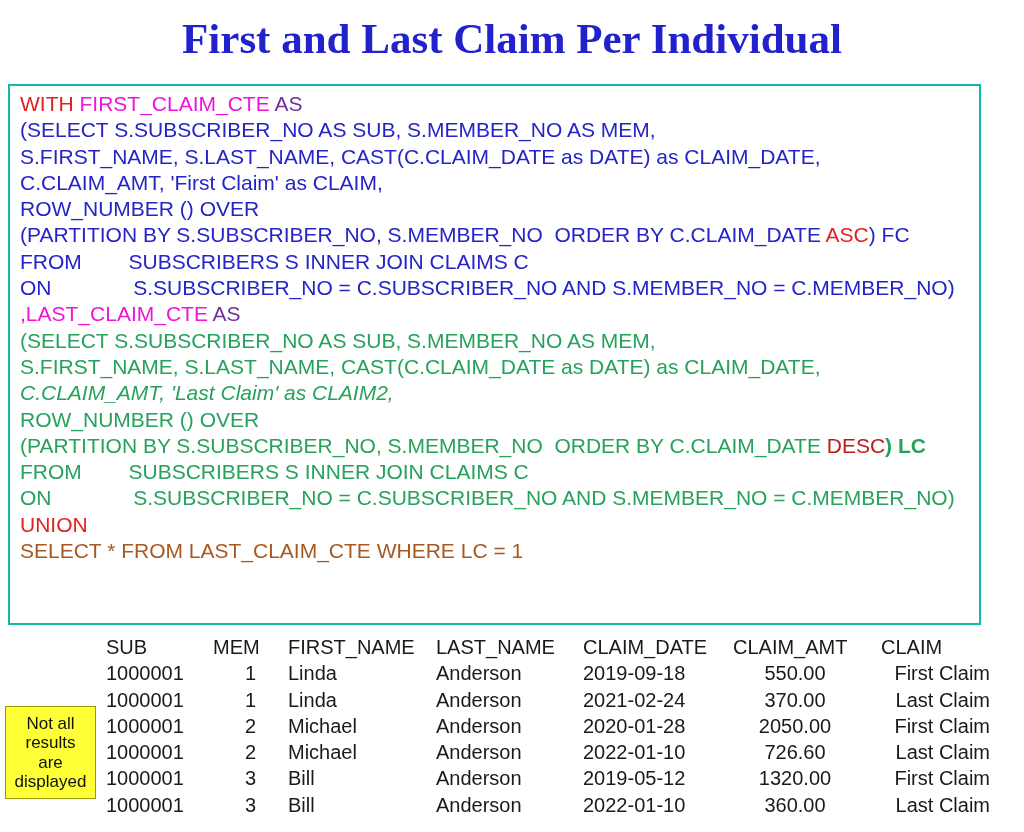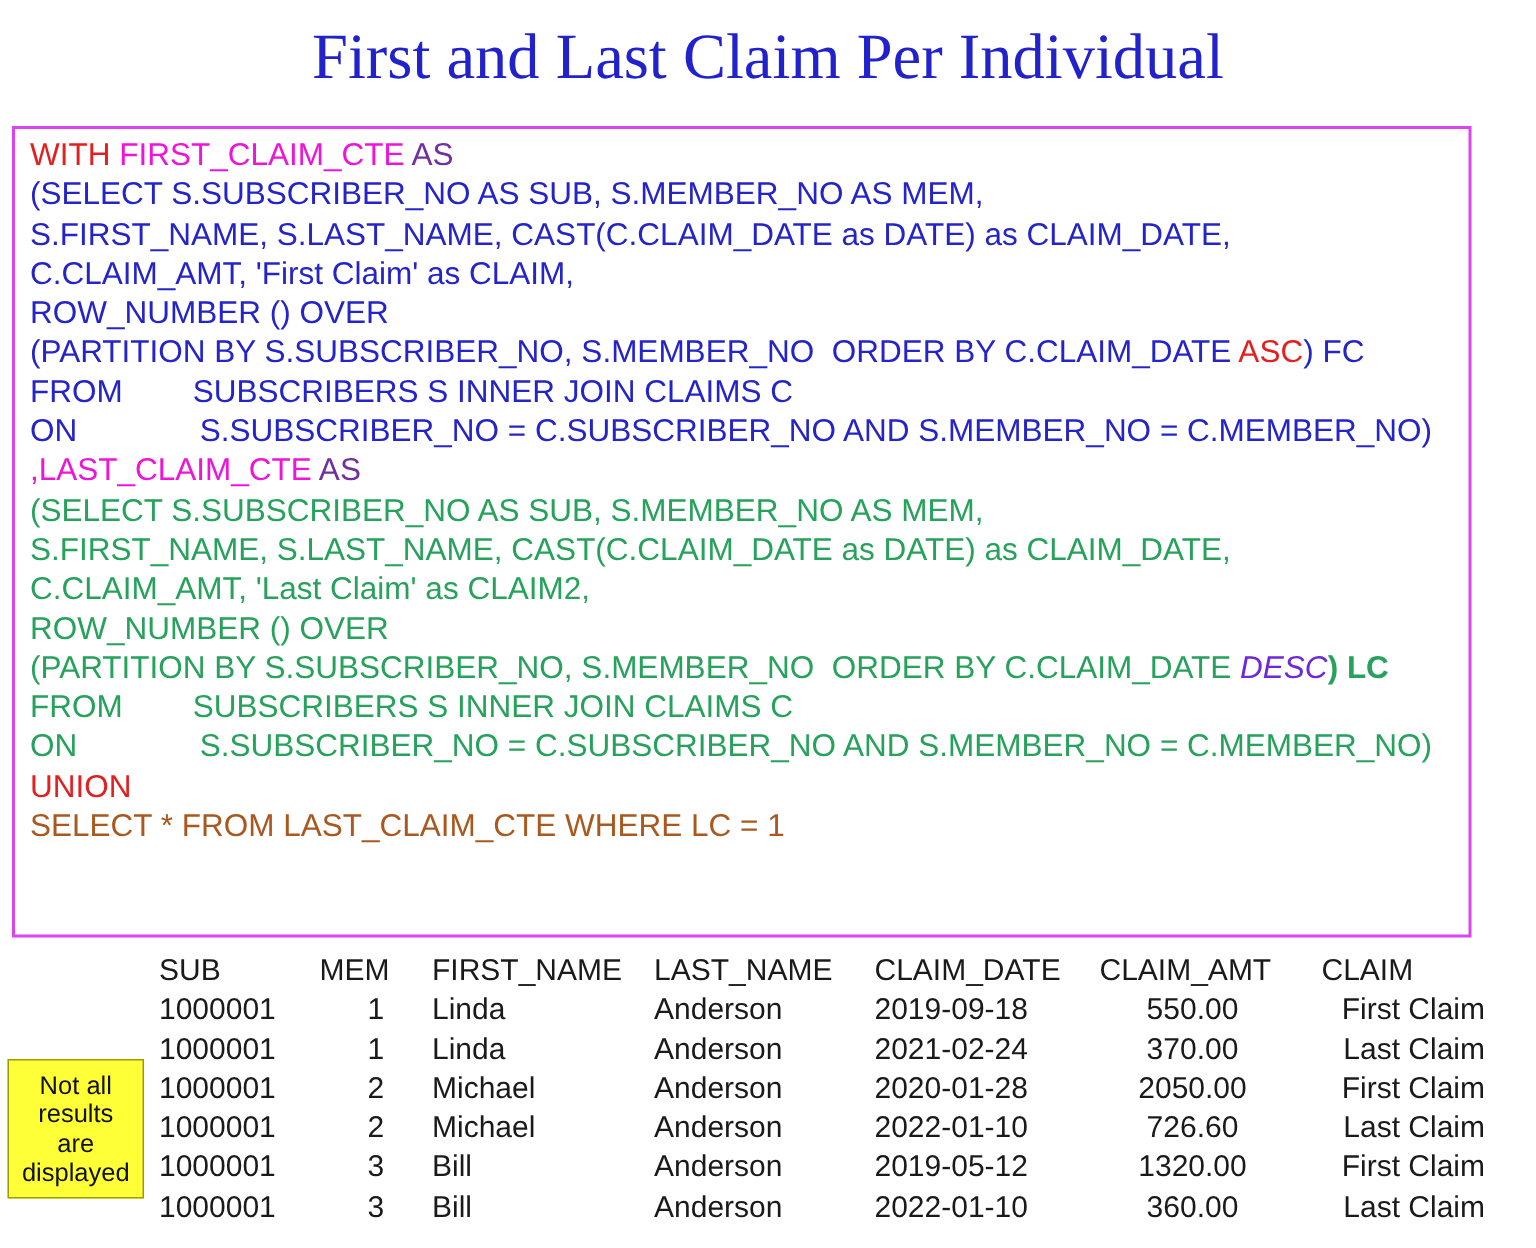--- a/index.html
+++ b/index.html
@@ -6,28 +6,28 @@
   html,body { background:#ffffff; }
   .slide {
     position:relative; width:1024px; height:832px;
     background:#ffffff; overflow:hidden;
     font-family:"Liberation Sans", sans-serif;
   }
   .page-title {
     position:absolute; top:14px; left:0; width:1024px;
     text-align:center;
     font-family:"Liberation Serif", serif;
-    font-size:43px; font-weight:400;
+    font-size:43px; font-weight:700;
     color:#2222CC;
     letter-spacing:0px;
   }
   .code-box {
     position:absolute; left:8px; top:84px;
     width:973px; height:541px;
-    border:2px solid #d946ef;
+    border:2px solid #14b8a6;
     background:#ffffff;
     padding:5px 4px 0 10px;
     overflow:hidden;
   }
   .code-line {
     font-size:21px; line-height:26.3px;
     white-space:pre-wrap;
     font-family:"Liberation Sans", sans-serif;
   }
   .results-table {
@@ -74,23 +74,23 @@
       <div class="code-line"><span style="color: rgb(36, 36, 200);">(SELECT S.SUBSCRIBER_NO AS SUB, S.MEMBER_NO AS MEM,</span></div>
       <div class="code-line"><span style="color: rgb(36, 36, 200);">S.FIRST_NAME, S.LAST_NAME, CAST(C.CLAIM_DATE as DATE) as CLAIM_DATE,</span></div>
       <div class="code-line"><span style="color: rgb(36, 36, 200);">C.CLAIM_AMT, 'First Claim' as CLAIM,</span></div>
       <div class="code-line"><span style="color: rgb(36, 36, 200);">ROW_NUMBER () OVER</span></div>
       <div class="code-line"><span style="color: rgb(36, 36, 200);">(PARTITION BY S.SUBSCRIBER_NO, S.MEMBER_NO  ORDER BY C.CLAIM_DATE </span><span style="color: rgb(227, 32, 32);">ASC</span><span style="color: rgb(36, 36, 200);">) FC</span></div>
       <div class="code-line"><span style="color: rgb(36, 36, 200);">FROM        SUBSCRIBERS S INNER JOIN CLAIMS C</span></div>
       <div class="code-line"><span style="color: rgb(36, 36, 200);">ON              S.SUBSCRIBER_NO = C.SUBSCRIBER_NO AND S.MEMBER_NO = C.MEMBER_NO)</span></div>
       <div class="code-line"><span style="color: rgb(238, 20, 216);">,LAST_CLAIM_CTE </span><span style="color: rgb(112, 48, 160);">AS</span></div>
       <div class="code-line"><span style="color: rgb(39, 162, 92);">(SELECT S.SUBSCRIBER_NO AS SUB, S.MEMBER_NO AS MEM,</span></div>
       <div class="code-line"><span style="color: rgb(39, 162, 92);">S.FIRST_NAME, S.LAST_NAME, CAST(C.CLAIM_DATE as DATE) as CLAIM_DATE,</span></div>
-      <div class="code-line"><span style="color: rgb(39, 162, 92);">C.CLAIM_AMT, 'Last Claim' as CLAIM2,</span></div>
+      <div class="code-line"><span style="color: rgb(39, 162, 92); font-style: italic;">C.CLAIM_AMT, 'Last Claim' as CLAIM2,</span></div>
       <div class="code-line"><span style="color: rgb(39, 162, 92);">ROW_NUMBER () OVER</span></div>
-      <div class="code-line"><span style="color: rgb(39, 162, 92);">(PARTITION BY S.SUBSCRIBER_NO, S.MEMBER_NO  ORDER BY C.CLAIM_DATE </span><span style="color: #6d28d9; font-style: italic;">DESC</span><span style="color: rgb(39, 162, 92); font-weight: bold;">) LC</span></div>
+      <div class="code-line"><span style="color: rgb(39, 162, 92);">(PARTITION BY S.SUBSCRIBER_NO, S.MEMBER_NO  ORDER BY C.CLAIM_DATE </span><span style="color: #b91c1c;">DESC</span><span style="color: rgb(39, 162, 92); font-weight: bold;">) LC</span></div>
       <div class="code-line"><span style="color: rgb(39, 162, 92);">FROM        SUBSCRIBERS S INNER JOIN CLAIMS C</span></div>
       <div class="code-line"><span style="color: rgb(39, 162, 92);">ON              S.SUBSCRIBER_NO = C.SUBSCRIBER_NO AND S.MEMBER_NO = C.MEMBER_NO)</span></div>
       <div class="code-line"><span style="color: rgb(227, 32, 32);">UNION</span></div>
       <div class="code-line"><span style="color: rgb(169, 89, 31);">SELECT * FROM LAST_CLAIM_CTE WHERE LC = 1</span></div>
     </div>
 
   <table class="results-table">
     <thead>
       <tr>
           <th>SUB</th>

